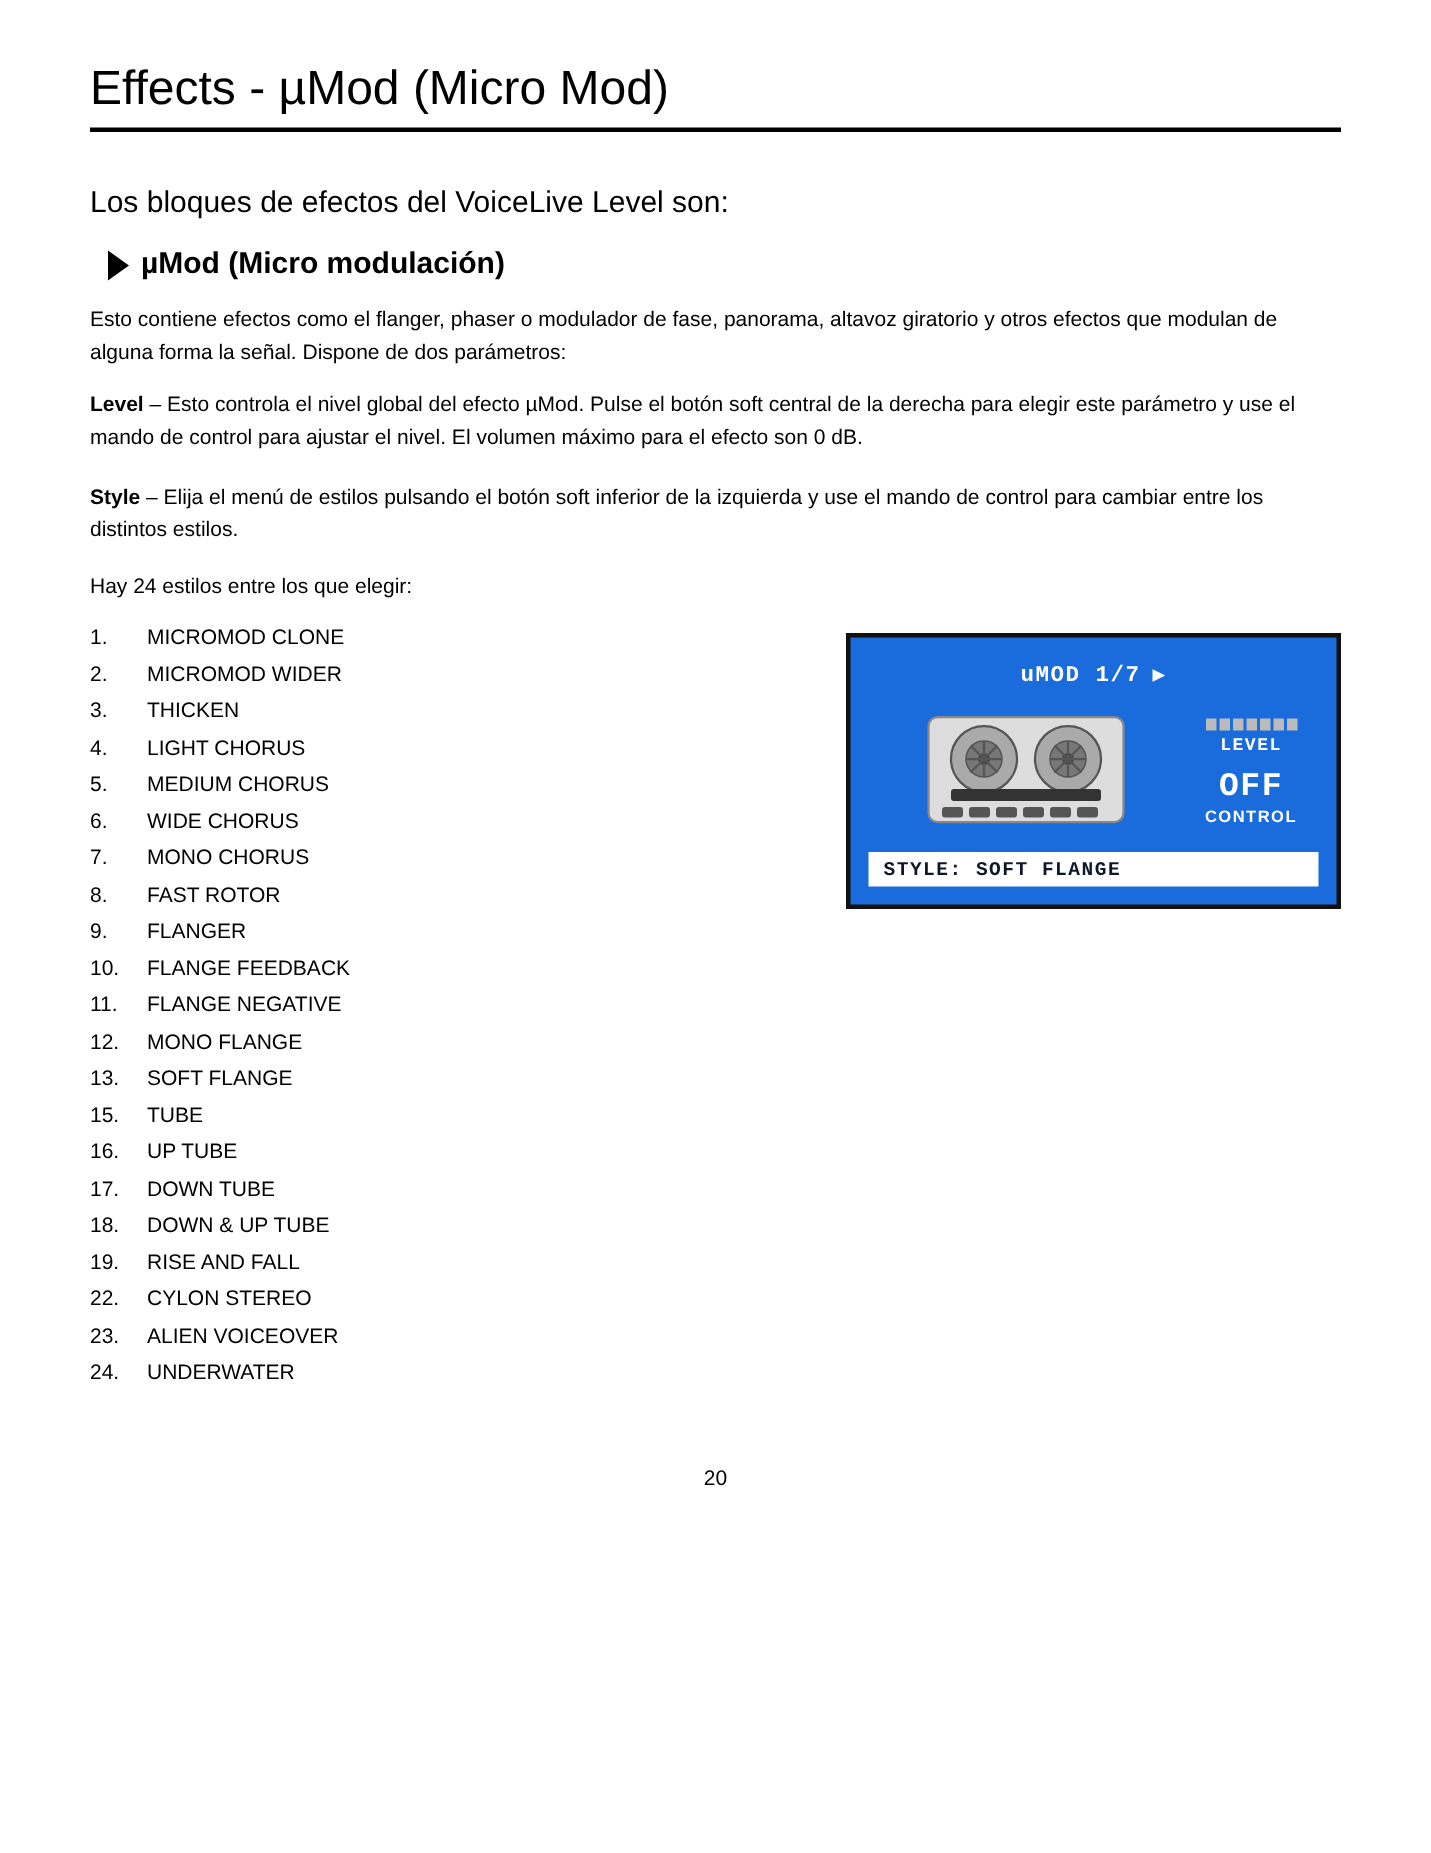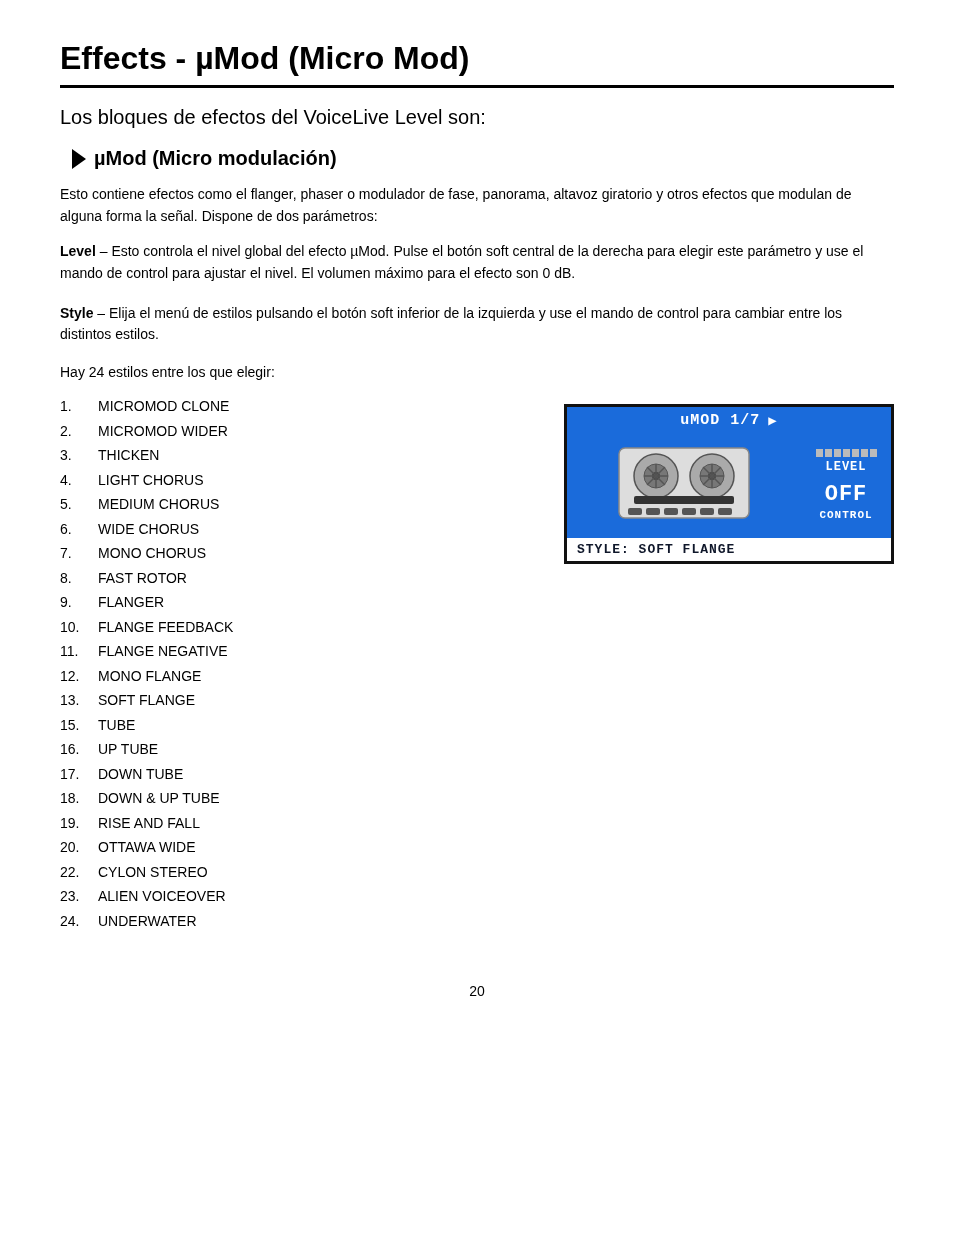--- a/index.html
+++ b/index.html
@@ -7,25 +7,25 @@
       background: #fff;
       font-family: Arial, Helvetica, sans-serif;
       font-size: 14px;
       color: #000;
       width: 954px;
       min-height: 1235px;
       padding: 40px 60px 60px 60px;
     }
     .page-title {
       font-size: 32px;
-      font-weight: 700;
+      font-weight: 400;
       font-family: Arial, Helvetica, sans-serif;
       border-bottom: 3px solid #000;
       padding-bottom: 8px;
-      margin-bottom: 18px;
+      margin-bottom: 36px;
     }
     .subtitle {
       font-size: 20px;
       font-weight: 400;
       margin-bottom: 18px;
       color: #000;
     }
     .section-header {
       font-size: 20px;
       font-weight: 700;
@@ -90,21 +90,21 @@
     
     .device-screen-wrapper {
       margin-top: 10px;
       width: 330px;
       flex-shrink: 0;
     }
     .device-screen {
       background: #1a6bdb;
       border: 3px solid #111;
       width: 330px;
-      padding: 0;
+      padding: 12px;
       overflow: hidden;
     }
     .screen-top-bar {
       background: #1a6bdb;
       color: #fff;
       font-family: 'Courier New', monospace;
       font-size: 15px;
       font-weight: bold;
       display: flex;
       align-items: center;
@@ -171,21 +171,21 @@
       color: #fff;
       font-family: 'Courier New', monospace;
       font-size: 22px;
       font-weight: bold;
       letter-spacing: 1px;
       text-align: center;
       line-height: 1;
     }
     .control-sublabel {
       color: #fff;
-      font-family: Liberation Mono, monospace;
+      font-family: Liberation Sans, sans-serif;
       font-size: 11px;
       font-weight: bold;
       letter-spacing: 1px;
       text-align: center;
     }
     .screen-bottom-bar {
       background: #fff;
       color: #0f172a;
       font-family: 'Courier New', monospace;
       font-size: 13px;
@@ -297,24 +297,20 @@
           <span class="list-num">17.</span>
           <span class="list-label">DOWN TUBE</span>
         </li>
         <li>
           <span class="list-num">18.</span>
           <span class="list-label">DOWN &amp; UP TUBE</span>
         </li>
         <li>
           <span class="list-num">19.</span>
           <span class="list-label">RISE AND FALL</span>
-        </li>
-        <li>
-          <span class="list-num">20.</span>
-          <span class="list-label">OTTAWA WIDE</span>
         </li>
         <li>
           <span class="list-num">22.</span>
           <span class="list-label">CYLON STEREO</span>
         </li>
         <li>
           <span class="list-num">23.</span>
           <span class="list-label">ALIEN VOICEOVER</span>
         </li>
         <li>

